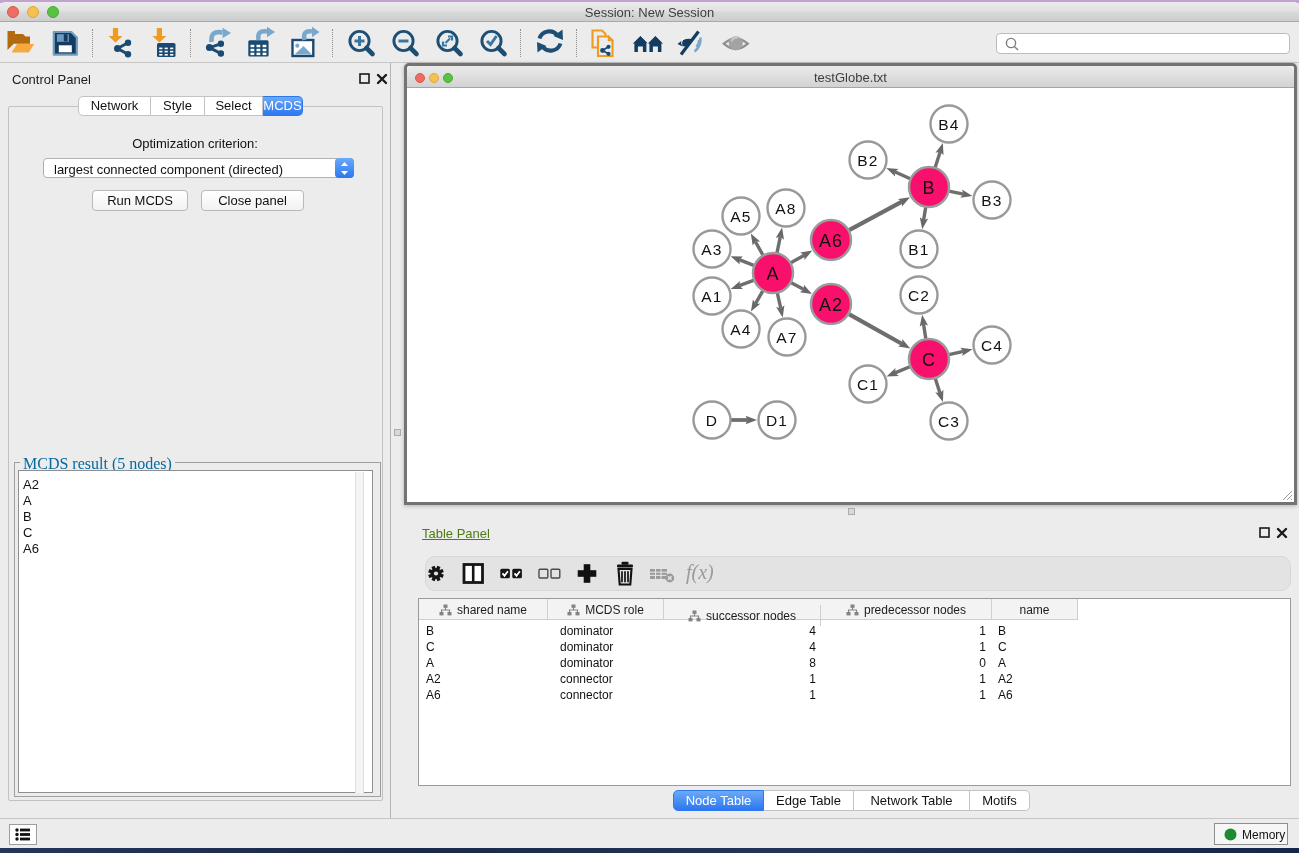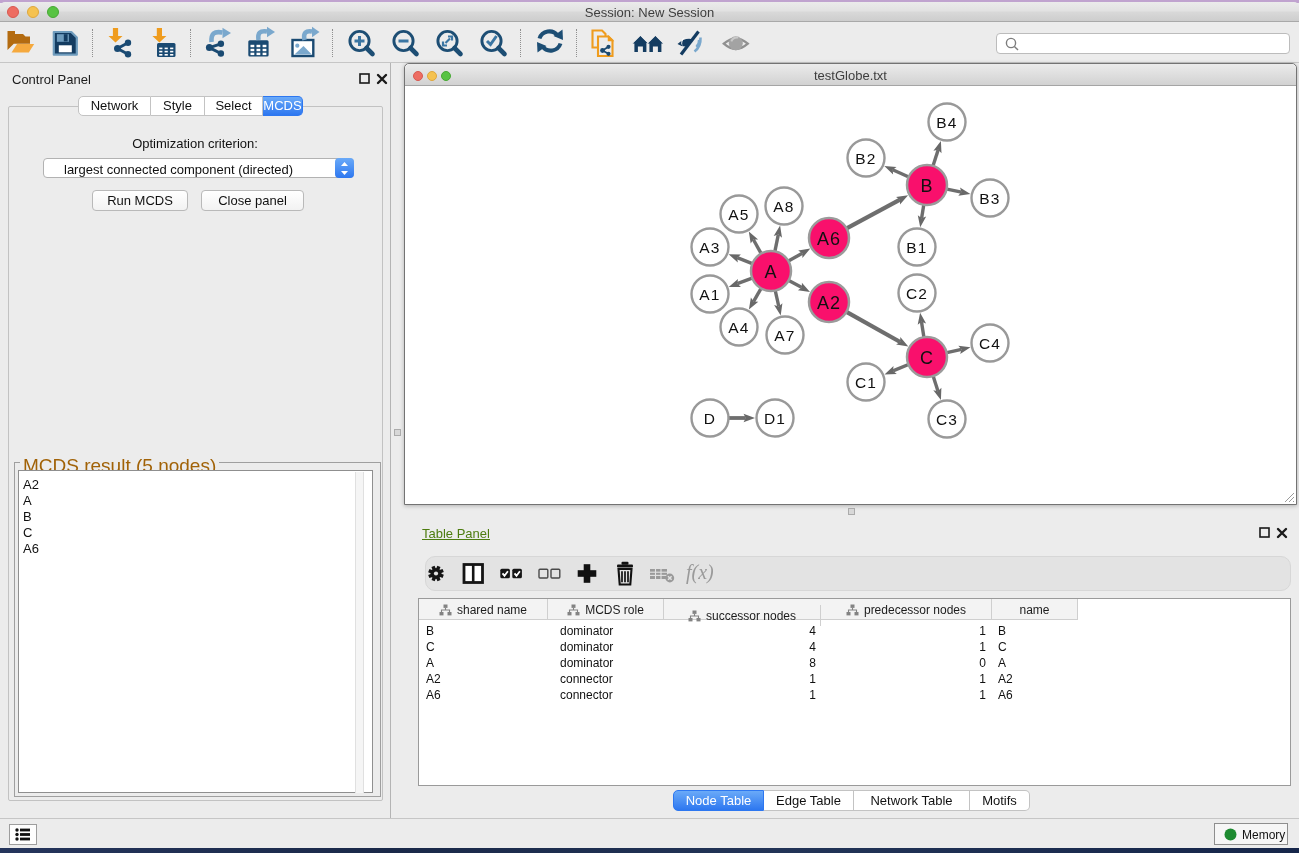--- a/index.html
+++ b/index.html
@@ -20,30 +20,30 @@
 .winbtns { position:absolute; top:9px; }
 .tabrow { position:absolute; display:flex; height:21px; font-size:13px; }
 #cpanel .tabrow { height:19.5px; }
 .tabrow .tab { background:#fff; border:1px solid #c3c3c3; border-left:none; color:#111; display:flex; align-items:center; justify-content:center; }
 .tabrow .tab.first { border-left:1px solid #c3c3c3; border-radius:5px 0 0 5px; }
 .tabrow .tab.last { border-radius:0 5px 5px 0; }
 .tabrow .tab.sel { background:linear-gradient(#6aaaf8,#2d77f0); color:#fff; border-color:#2d77f0; }
 #cpinner { position:absolute; left:8px; top:43px; width:375px; height:695px; border:1px solid #c2c2c2; border-radius:2px; }
 #optlabel { position:absolute; left:0; width:100%; text-align:center; top:73px; font-size:13px; color:#111; }
 #combo { position:absolute; left:43px; top:95px; width:311px; height:20px; background:#fff; border:1px solid #b2b2b2; border-radius:4px; font-size:13px; color:#111; }
-#combo .txt { position:absolute; left:20px; top:3px; }
+#combo .txt { position:absolute; left:10px; top:3px; }
 #combo .step { position:absolute; right:-1px; top:-1px; bottom:-1px; width:19px; border-radius:4px; background:linear-gradient(#6aaaf8,#2d77f0); }
 .btn { position:absolute; height:21px; background:linear-gradient(#ffffff,#f2f2f2); border:1px solid #b9b9b9; border-radius:4px; font-size:13px; color:#111; text-align:center; line-height:19px; }
 #fieldset { position:absolute; left:14px; top:399px; width:367px; height:335px; border:1px solid #9f9f9f; }
-#fieldset .legend { position:absolute; left:5px; top:-8px; background:#ececec; padding:0 3px; font-size:19px; color:#a16207; }
+#fieldset .legend { position:absolute; left:5px; top:-8px; background:#ececec; padding:0 3px; font-size:16px; color:#0369a1;font-family:Liberation Serif, serif; }
 #mlist { position:absolute; left:3px; top:7px; width:355px; height:323px; background:#fff; border:1px solid #8f8f8f; font-size:13px; color:#111; padding-top:5px; }
 #mlist .row { padding:1px 0 1px 4px; height:16px; line-height:15px; }
 #mscroll { position:absolute; right:8px; top:1px; width:9px; height:321px; background:#f5f5f5; border-left:1px solid #e0e0e0; border-right:1px solid #e0e0e0; }
 
-#netwin { left:404px; top:63px; width:893px; height:442px; background:#fff; border:1px solid #737373; border-radius:5px 5px 0 0; box-shadow:0 1px 4px rgba(0,0,0,0.25); }
+#netwin { left:404px; top:63px; width:893px; height:442px; background:#fff; border:3px solid #737373; border-radius:5px 5px 0 0; box-shadow:0 1px 4px rgba(0,0,0,0.25); }
 #nettb { position:absolute; left:0; top:0; width:100%; height:22px; background:linear-gradient(#ebebeb,#d2d2d2); border-bottom:1px solid #a5a5a5; border-radius:5px 5px 0 0; }
 #nettb .t { position:absolute; left:0; right:0; top:4px; text-align:center; font-size:13px; color:#3e3e3e; }
 
 #tpanel { left:392px; top:518px; width:907px; height:300px; background:#ececec; }
 #tpanel .hdr { position:absolute; left:30px; top:8px; font-size:13px; color:#4d7c0f;text-decoration:underline; }
 #ttool { position:absolute; left:33px; top:38px; width:866px; height:35px; background:#e3e3e3; border:1px solid #d7d7d7; border-radius:10px; }
 #ttable { position:absolute; left:26px; top:80px; width:873px; height:188px; background:#fff; border:1px solid #9a9a9a; }
 #thead { position:absolute; left:0; top:0; width:659px; height:21px; background:#f3f3f3; border-bottom:1px solid #cfcfcf; font-size:12px; color:#1c1c1c; }
 #thead .cell { position:absolute; top:0; height:21px; border-right:1px solid #cfcfcf; display:flex; align-items:center; justify-content:center; gap:5px; }
 

